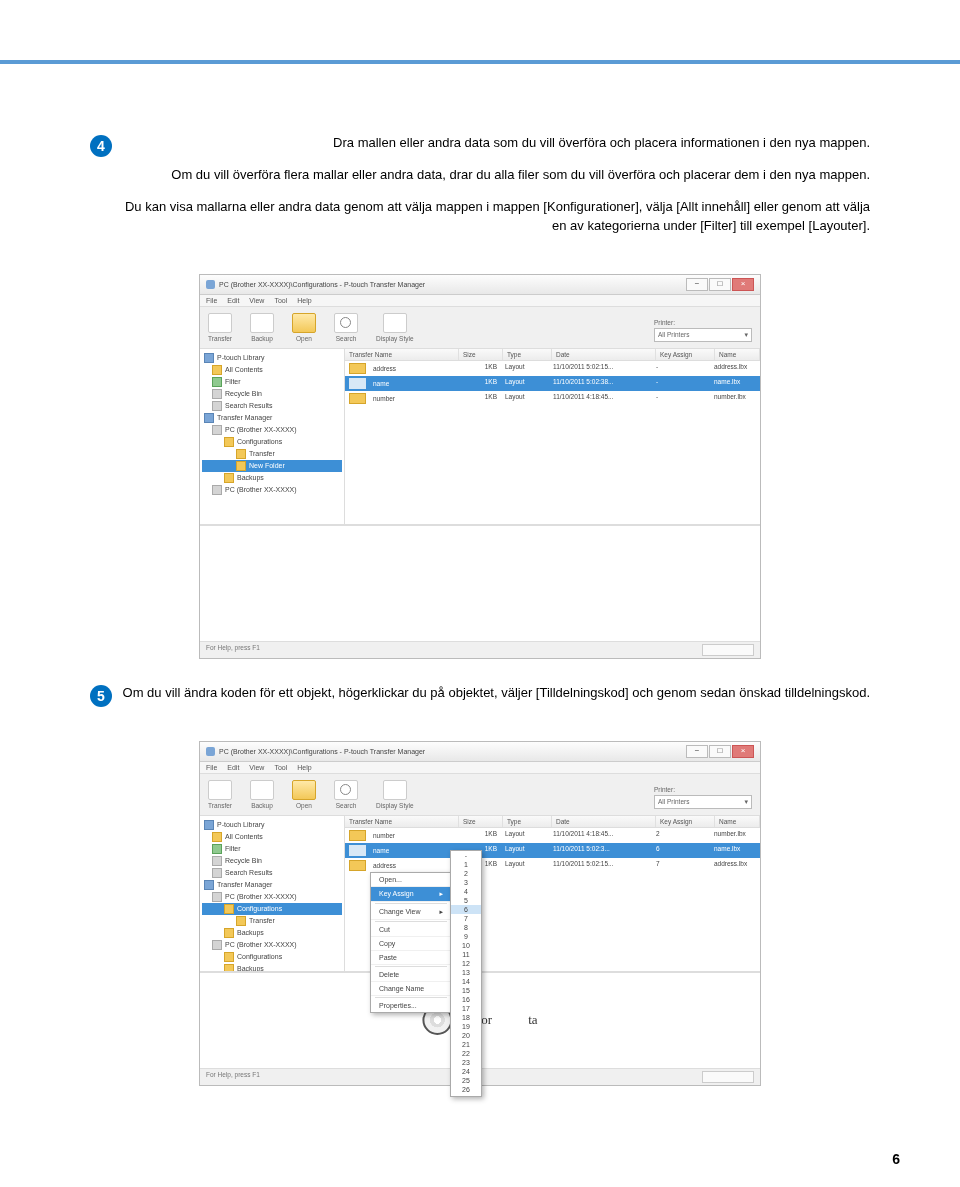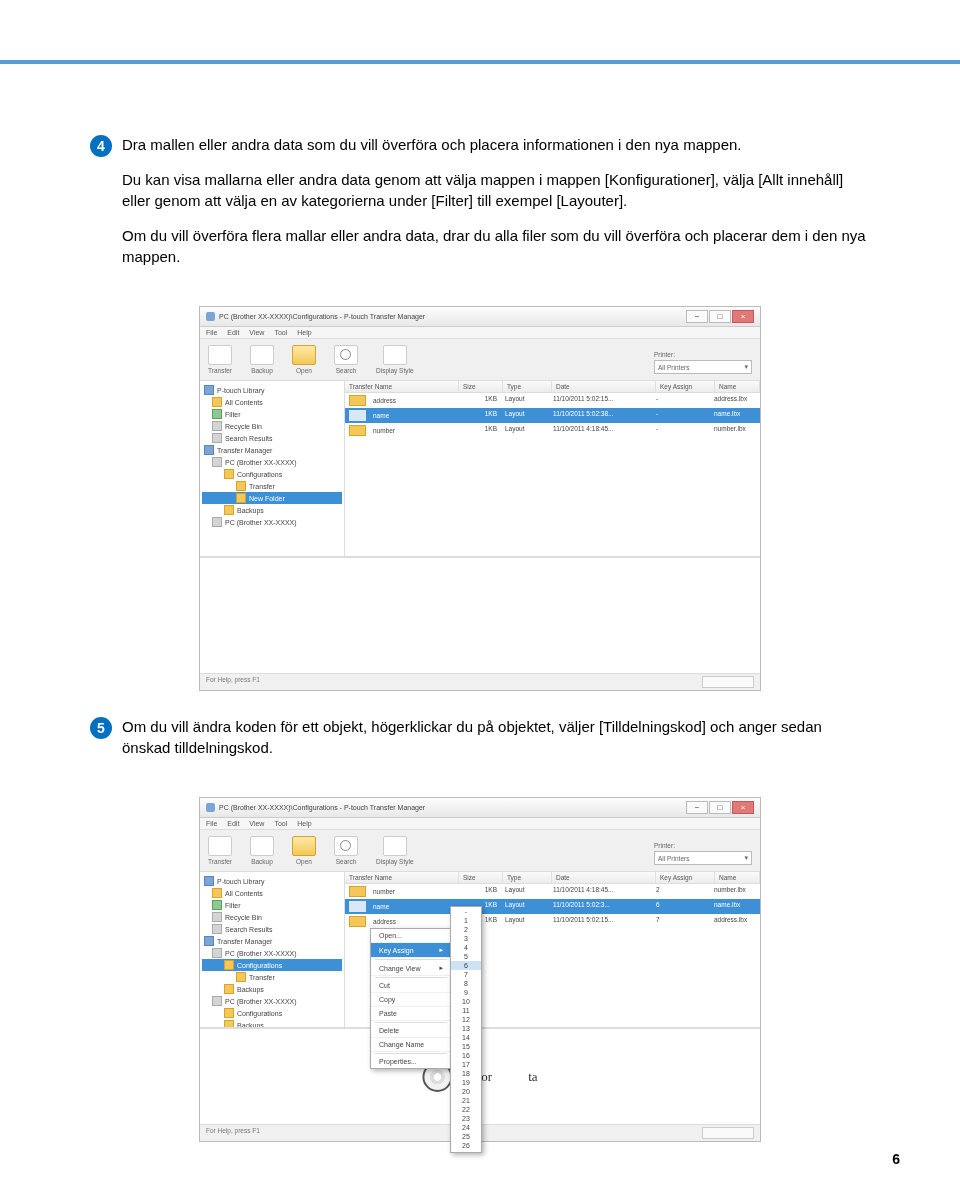--- a/index.html
+++ b/index.html
@@ -32,23 +32,24 @@
     font-size: 14px;
     font-weight: bold;
     display: flex;
     align-items: center;
     justify-content: center;
     margin-right: 10px;
     margin-top: 1px;
   }
   .step-body {
     flex: 1;
-    font-size: 15px;
+    font-size: 13px;
     line-height: 1.4;
     color: #000;
+    text-align: right;
   }
   .step-body p {
     margin: 0 0 14px 0;
   }
   .screenshot {
     width: 560px;
     margin: 10px auto 25px auto;
     border: 1px solid #bbb;
     background: #f3f3f3;
     font-size: 7px;
@@ -277,22 +278,22 @@
 <body>
 
 <div class="top-bar"></div>
 
 <div class="content">
 
   <div class="step">
     <div class="badge">4</div>
     <div class="step-body">
       <p>Dra mallen eller andra data som du vill överföra och placera informationen i den nya mappen.</p>
+      <p>Om du vill överföra flera mallar eller andra data, drar du alla filer som du vill överföra och placerar dem i den nya mappen.</p>
       <p>Du kan visa mallarna eller andra data genom att välja mappen i mappen [Konfigurationer], välja [Allt innehåll] eller genom att välja en av kategorierna under [Filter] till exempel [Layouter].</p>
-      <p>Om du vill överföra flera mallar eller andra data, drar du alla filer som du vill överföra och placerar dem i den nya mappen.</p>
     </div>
   </div>
 
   <div class="screenshot">
     <div class="win-title">
       <span class="win-icon"></span>
       <span>PC (Brother XX-XXXX)\Configurations - P-touch Transfer Manager</span>
       <div class="win-ctrl">
         <span>−</span>
         <span>□</span>
@@ -433,21 +434,21 @@
     <div class="bottom-pane"></div>
     <div class="statusbar">
       <span>For Help, press F1</span>
       <span class="right"></span>
     </div>
   </div>
 
   <div class="step">
     <div class="badge">5</div>
     <div class="step-body">
-      <p>Om du vill ändra koden för ett objekt, högerklickar du på objektet, väljer [Tilldelningskod] och anger sedan önskad tilldelningskod.</p>
+      <p>Om du vill ändra koden för ett objekt, högerklickar du på objektet, väljer [Tilldelningskod] och genom sedan önskad tilldelningskod.</p>
     </div>
   </div>
 
   <div class="screenshot sc2">
     <div class="win-title">
       <span class="win-icon"></span>
       <span>PC (Brother XX-XXXX)\Configurations - P-touch Transfer Manager</span>
       <div class="win-ctrl">
         <span>−</span>
         <span>□</span>

